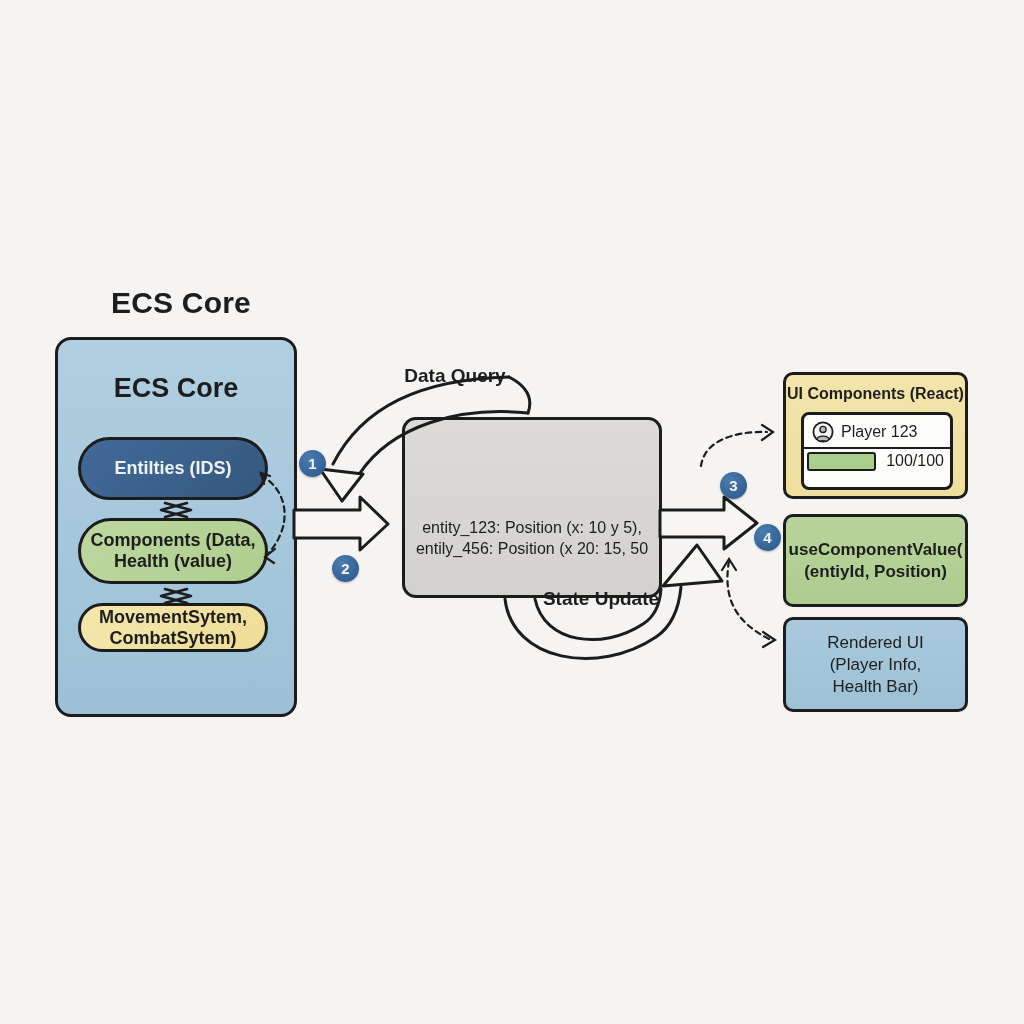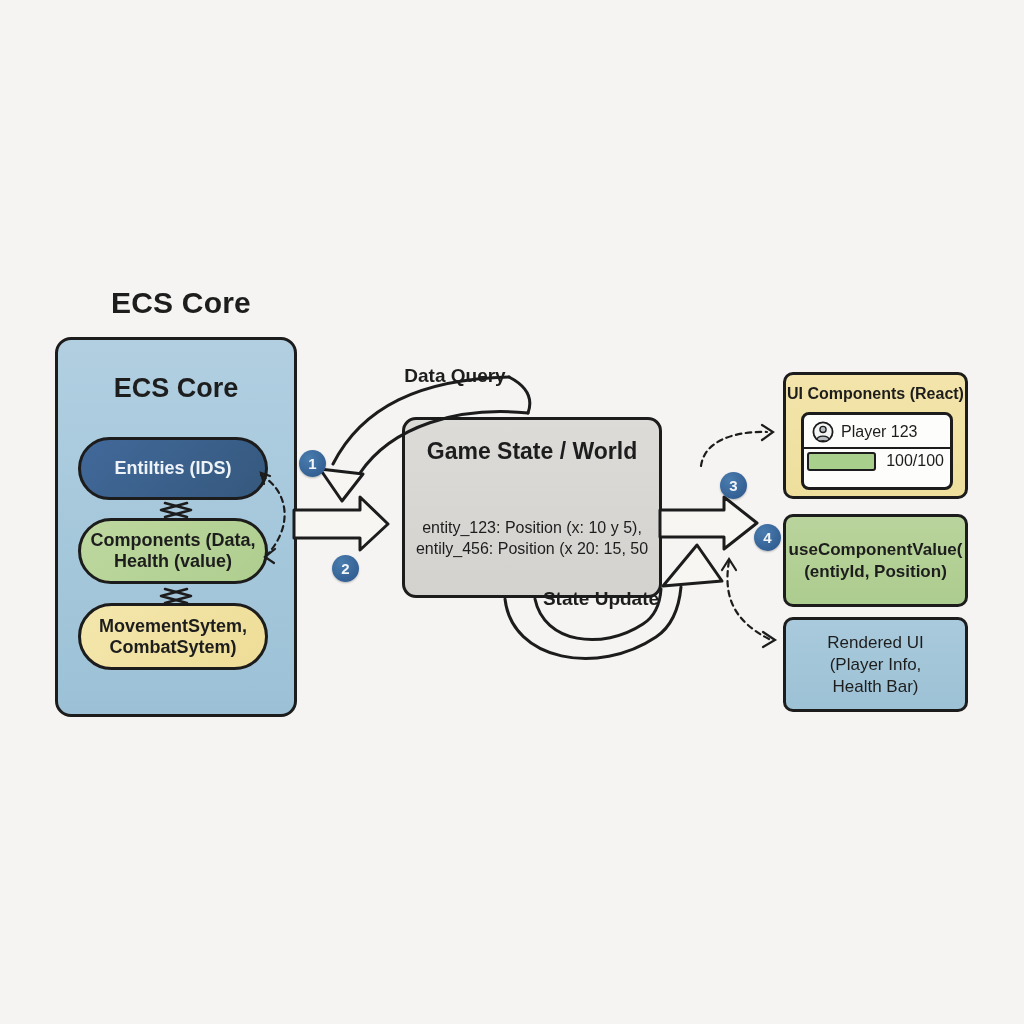--- a/index.html
+++ b/index.html
@@ -27,21 +27,21 @@
   .pill {
     position:absolute; left:20px; width:190px; border:3px solid #1c1c1c;
     border-radius:40px; display:flex; flex-direction:column;
     align-items:center; justify-content:center;
     font-size:18px; font-weight:600; line-height:21px; text-align:center;
   }
   .pill-entities { top:97px; height:63px;
     background:linear-gradient(135deg,#41699a 0%,#35587d 100%); color:#eef3f8; }
   .pill-components { top:178px; height:66px;
     background:linear-gradient(135deg,#bed89f 0%,#aece8f 100%); }
-  .pill-systems { top:263px; height:67px;
+  .pill-systems { top:263px; height:49px;
     background:linear-gradient(135deg,#f4e7ad 0%,#eedd97 100%); }
   
   .game-box {
     left:402px; top:417px; width:260px; height:181px;
     background:linear-gradient(180deg,#dcdbd8 0%,#d3d2cf 100%);
     border:3px solid #1c1c1c; border-radius:14px;
   }
   .game-heading {
     position:absolute; top:18px; width:100%; text-align:center;
     font-size:23px; font-weight:700;
@@ -110,21 +110,20 @@
     <div class="pill pill-entities">
       <span>Entilties (IDS)</span>
     </div>
     <div class="pill pill-systems">
       <span>MovementSytem,</span>
       <span>CombatSytem)</span>
     </div>
   </div>
 
   <div class="abs game-box">
-    <div class="game-heading">Game State / World</div>
     <div class="game-entries">
       <div>entity_123: Position (x: 10 y 5),</div>
       <div>entily_456: Position (x 20: 15, 50</div>
     </div>
   </div>
 
   <div class="abs rbox rbox-yellow">
     <div class="rbox-heading">UI Components (React)</div>
     <div class="player-card">
       <div class="player-row">

